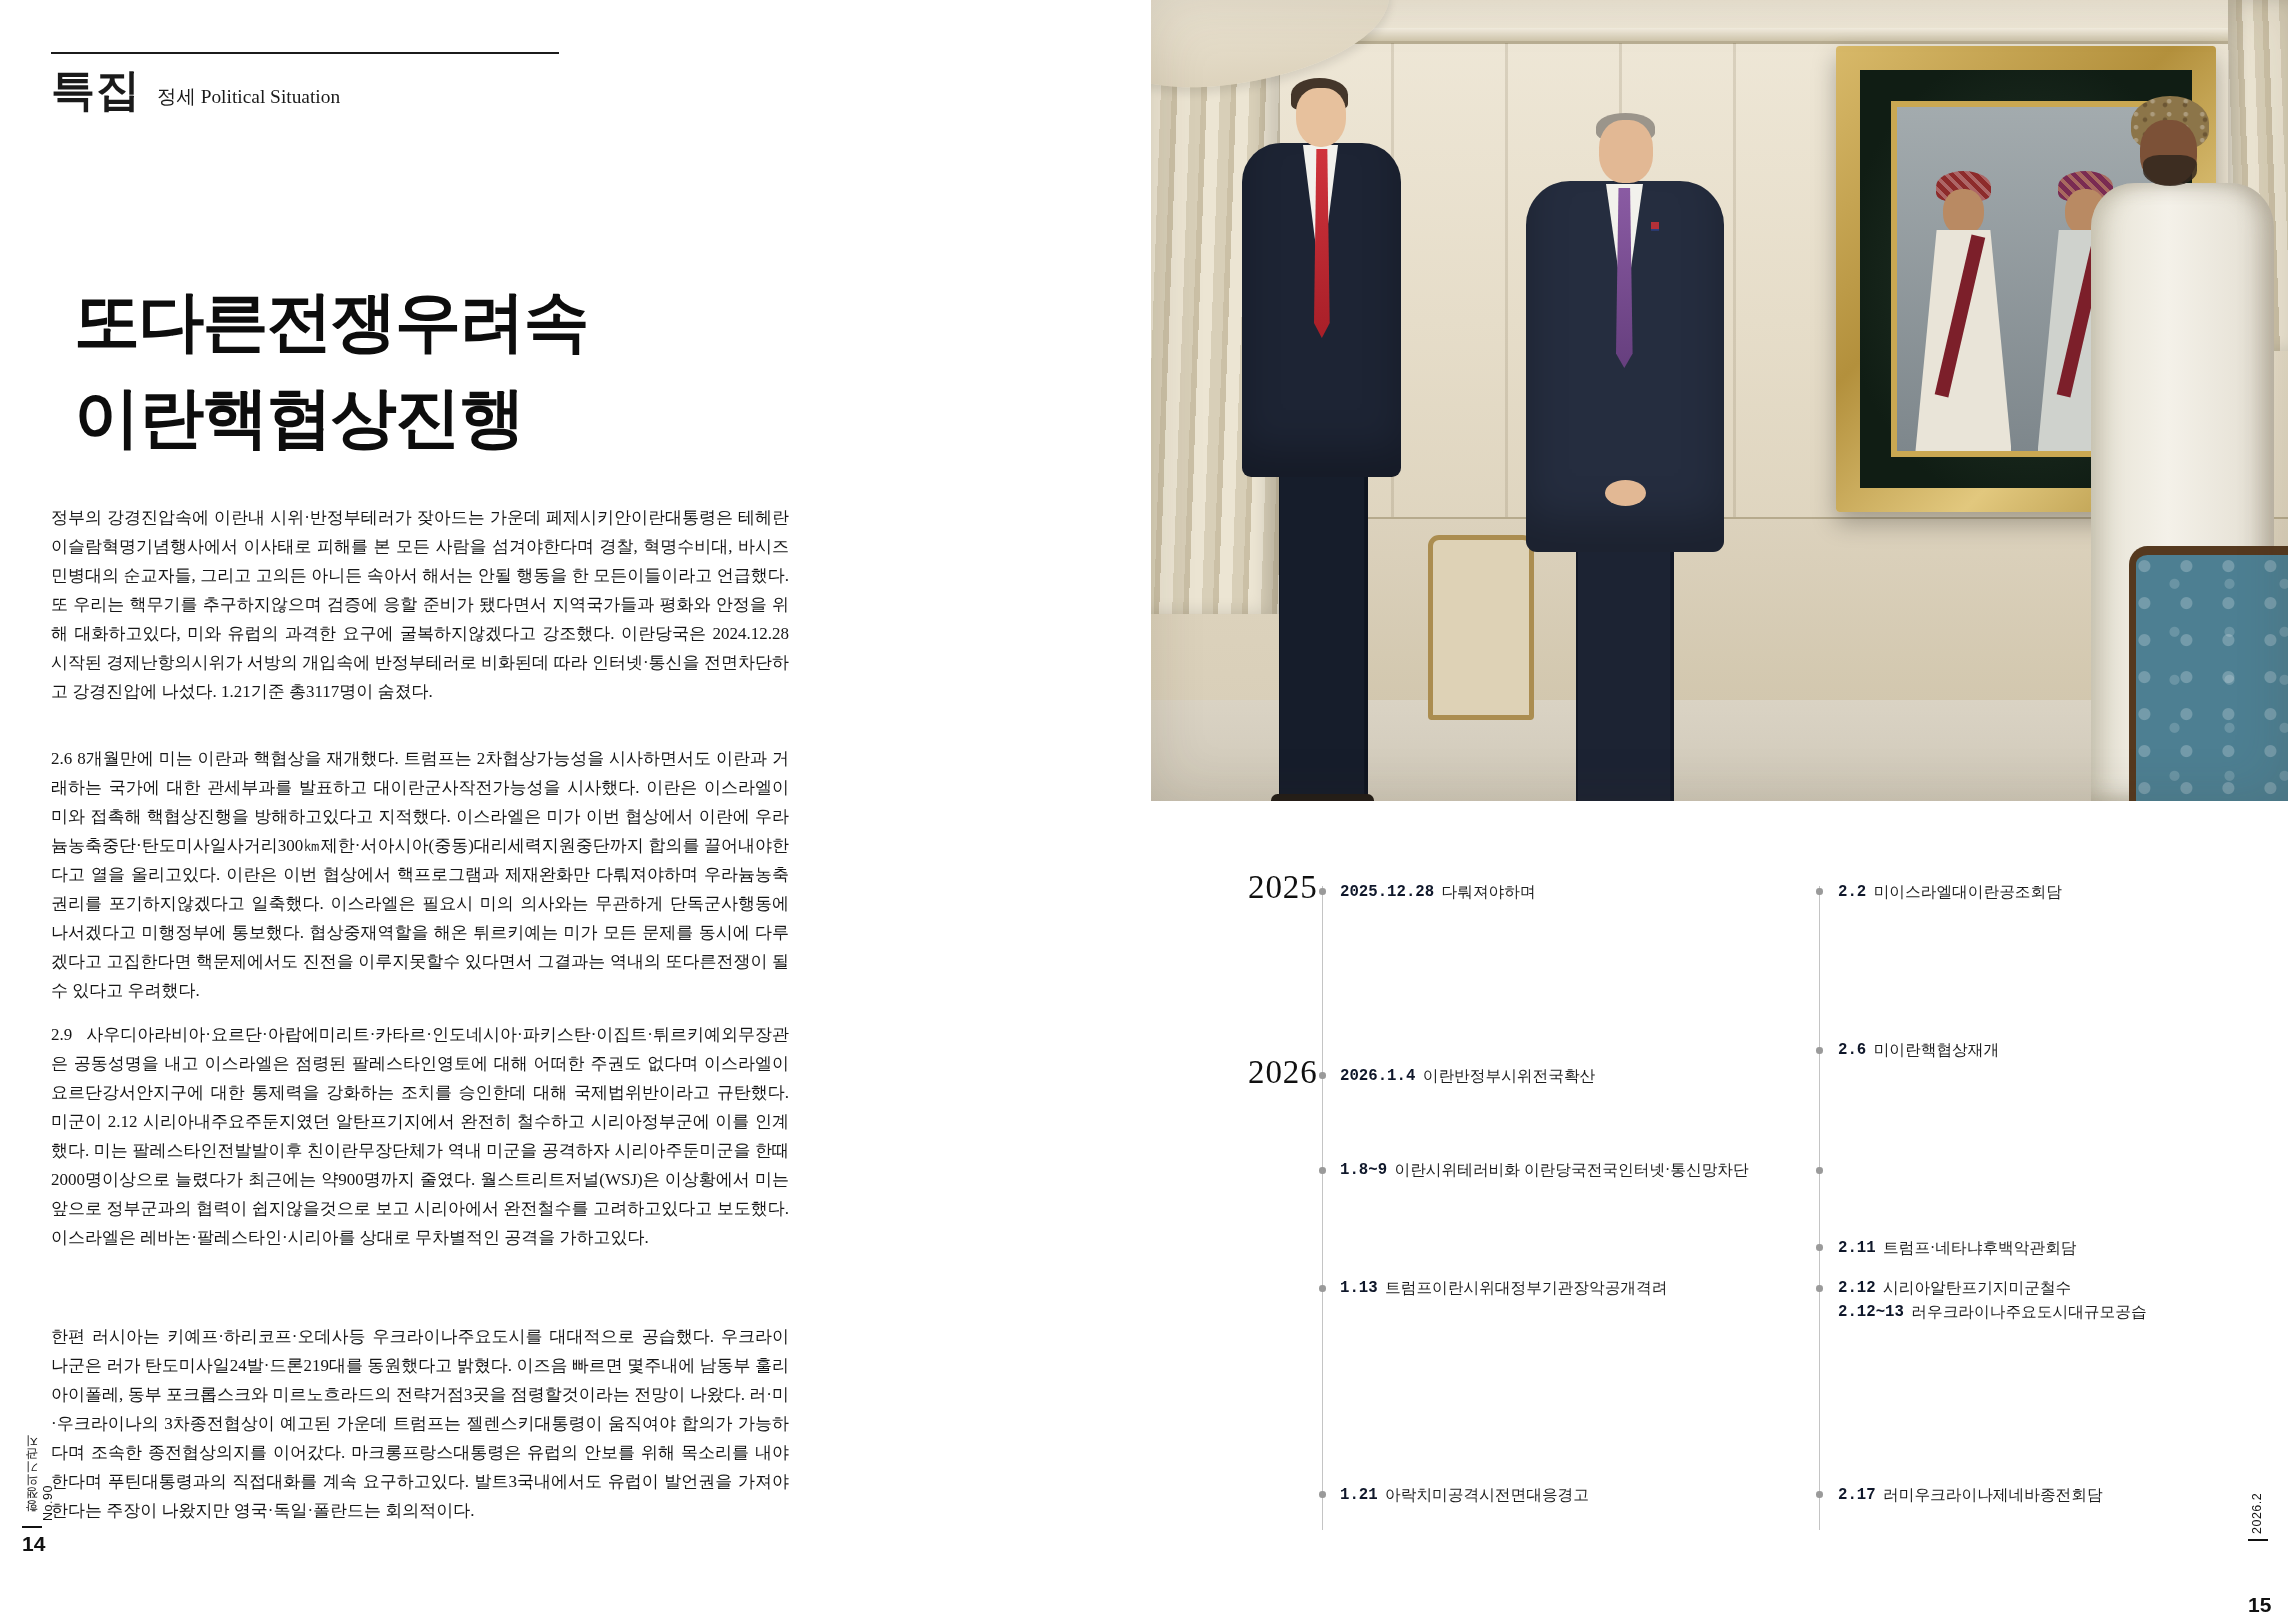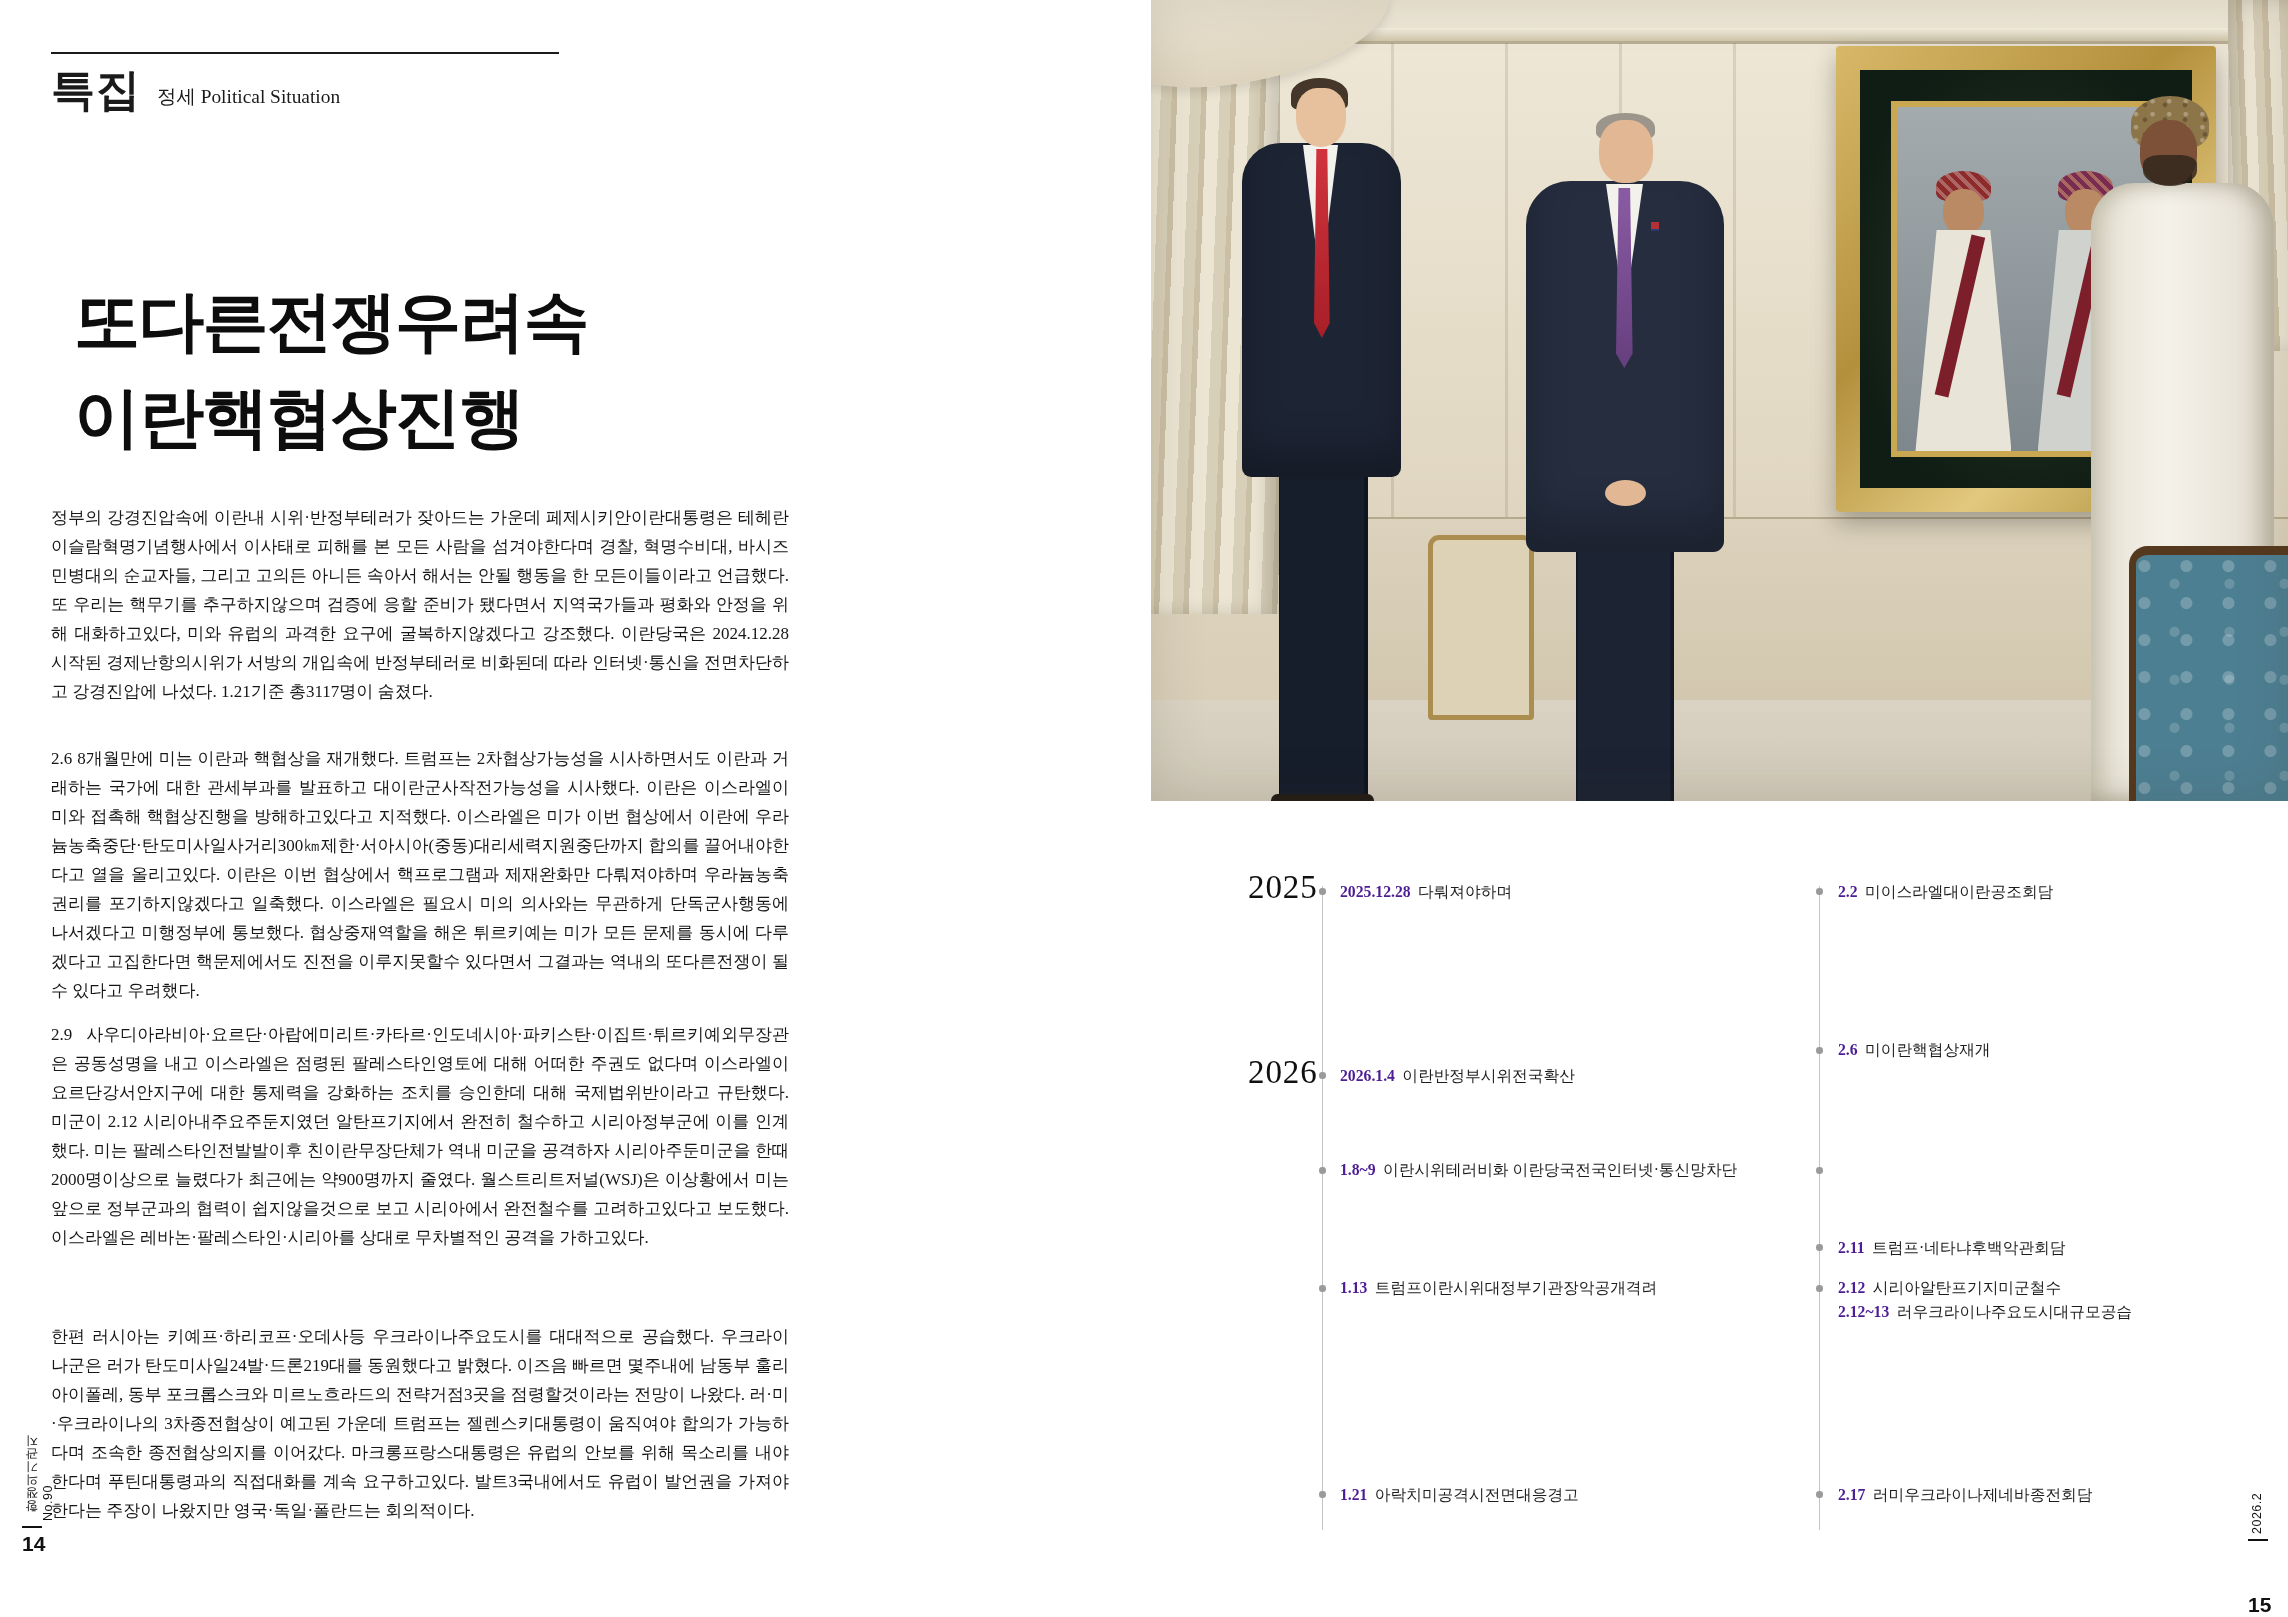--- a/index.html
+++ b/index.html
@@ -99,21 +99,21 @@
   .photo::after{content:"";position:absolute;inset:0;box-shadow:inset 0 0 55px rgba(60,50,30,.15);pointer-events:none;}
 
   .photo-caption{top:814px;right:66px;width:831px;text-align:right;
     font-family:"Liberation Sans","DejaVu Sans",sans-serif;font-size:15.7px;color:#3a3a3a;}
 
   
   .tl-year{font-size:33px;color:#101010;letter-spacing:0.9px;}
   .tl-line{width:0.9px;background:#c4c4c4;}
   .tl-dot{width:6.5px;height:6.5px;border-radius:50%;background:#9a9a9a;}
   .tl-event{display:flex;gap:7.4px;align-items:flex-start;font-size:15.7px;line-height:24px;}
-  .tl-date{font-family:Liberation Serif, serif;font-weight:bold;white-space:nowrap;color:#4c1d95;}
+  .tl-date{font-family:Liberation Mono, monospace;font-weight:bold;white-space:nowrap;color:#0f172a;}
   .tl-text{color:#1c1c1c;max-width:425px;}
 
   
   .side-text{writing-mode:vertical-rl;transform:rotate(180deg);
     font-family:"Liberation Sans","DejaVu Sans",sans-serif;font-size:12.5px;color:#111;letter-spacing:0.5px;}
   .folio-rule{width:20px;height:1.8px;background:#111;}
   .folio-num{font-family:"Liberation Sans","DejaVu Sans",sans-serif;font-size:21px;font-weight:bold;color:#111;}
 </style>
 </head>
 <body>

